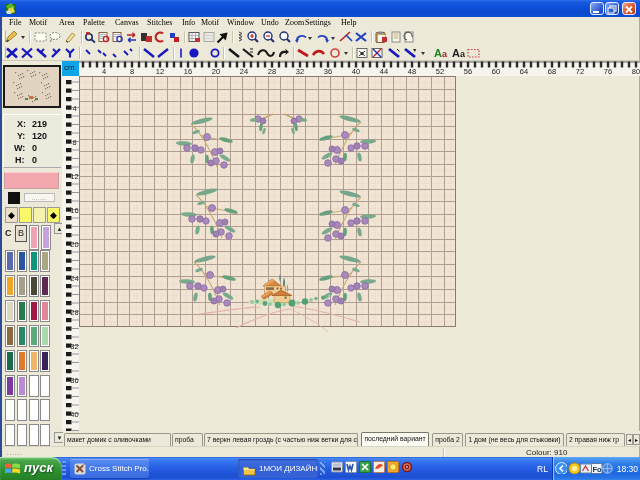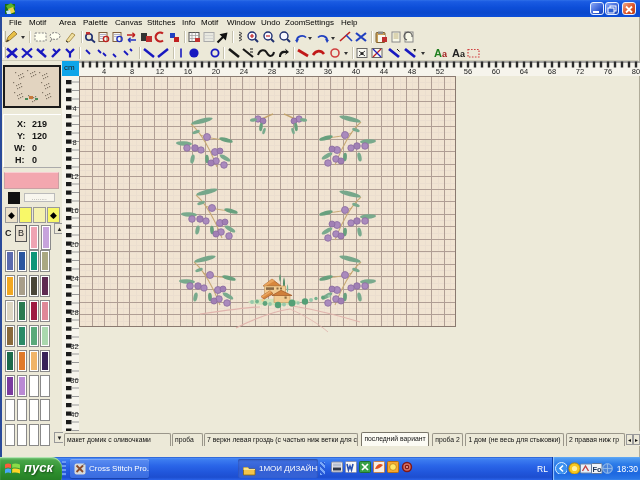--- a/index.html
+++ b/index.html
@@ -12,21 +12,21 @@
 background:linear-gradient(to bottom,#2e6fe8 0%,#1a5be2 10%,#0d4ed8 45%,#0a48cc 75%,#0d4ed8 100%);
 color:#fff;font-size:11px;font-weight:bold;line-height:17px;}
 #titlebar .txt{position:absolute;left:17px;top:0;white-space:nowrap;text-shadow:1px 1px 1px #05246e;font-size:8.5px;transform:scale(1,0.98);transform-origin:0 55%;}
 .tbtn{position:absolute;top:2px;width:14px;height:13px;border-radius:3px;border:1px solid #e8f0ff;}
 .tbtn.min{right:36px;background:linear-gradient(135deg,#8aa8f8,#2a55d0 70%,#1a45b8);}
 .tbtn.res{right:21px;background:linear-gradient(135deg,#8aa8f8,#2a55d0 70%,#1a45b8);}
 .tbtn.cls{right:4px;background:linear-gradient(135deg,#f0a888,#dd5428 55%,#c03a10);}
 
 
 #menubar{left:2px;top:17px;width:636px;height:12px;background:#ece9d8;font-size:8px;color:#000;}
-#menubar span{position:absolute;top:1px;}
+#menubar span{position:absolute;top:1px;font-family:Liberation Serif, serif;}
 
 
 .toolbar{left:2px;width:636px;height:16px;background:#ece9d8;}
 #tb1{top:29px;}
 #tb2{top:45px;border-bottom:1px solid #cfccba;}
 .grip{position:absolute;left:1px;top:2px;width:3px;height:11px;border-left:1px solid #fff;border-right:1px solid #b8b4a0;}
 
 
 #leftpanel{left:2px;top:61px;width:60px;height:383px;background:#ece9d8;}
 #preview{position:absolute;left:1px;top:4px;width:58px;height:43px;border:2px solid #1a1a1a;background:#e2d4c0;}
@@ -737,20 +737,26 @@
     <div class="tab" style="left:109px;width:31px;">проба</div>
     <div class="tab" style="left:141px;width:154px;">7 веркн левая гроздь (с частью ниж ветки для стык)</div>
     <div class="tab active" style="left:298px;width:68px;text-align:center;">последний вариант</div>
     <div class="tab" style="left:369px;width:31px;text-align:center;">проба 2</div>
     <div class="tab" style="left:402px;width:99px;text-align:center;">1 дом (не весь для стыковки)</div>
     <div class="tab" style="left:503px;width:59px;">2 правая ниж гр</div>
     <div style="position:absolute;left:563px;top:3px;width:7px;height:11px;background:#ece9d8;border:1px solid #999;font-size:6px;line-height:10px;text-align:center;">◂</div>
     <div style="position:absolute;left:570px;top:3px;width:7px;height:11px;background:#ece9d8;border:1px solid #999;font-size:6px;line-height:10px;text-align:center;">▸</div>
   </div>
 
+  <div class="abs" id="statusbar">
+    <span style="position:absolute;left:5px;top:3px;letter-spacing:1px;font-size:6px;">......</span>
+    <div style="position:absolute;left:441px;top:1px;width:1px;height:10px;background:#c0bcab;"></div>
+    <div style="position:absolute;left:442px;top:1px;width:1px;height:10px;background:#fff;"></div>
+    <span style="position:absolute;left:524px;top:1px;">Colour: 910</span>
+  </div>
 
   <div class="abs" id="taskbar">
     <div id="startbtn">
       <svg style="position:absolute;left:4px;top:4px" width="17" height="16" viewBox="0 0 17 16">
         <path d="M1 3.5 C3 2.2 5 2.2 7 3.2 L7 7.2 C5 6.2 3 6.2 1 7.5 Z" fill="#ff5a3c"></path>
         <path d="M8.2 3 C10.5 2 13 2.2 16 3.6 L16 7.6 C13 6.4 10.5 6.4 8.2 7 Z" fill="#8adc48"></path>
         <path d="M1 8.5 C3 7.2 5 7.2 7 8.2 L7 12.2 C5 11.2 3 11.2 1 12.5 Z" fill="#48a8f8"></path>
         <path d="M8.2 8 C10.5 7.4 13 7.4 16 8.6 L16 12.6 C13 11.4 10.5 11.4 8.2 12 Z" fill="#ffd428"></path>
       </svg>
       <span style="position:absolute;left:24px;top:3px;">пуск</span>

